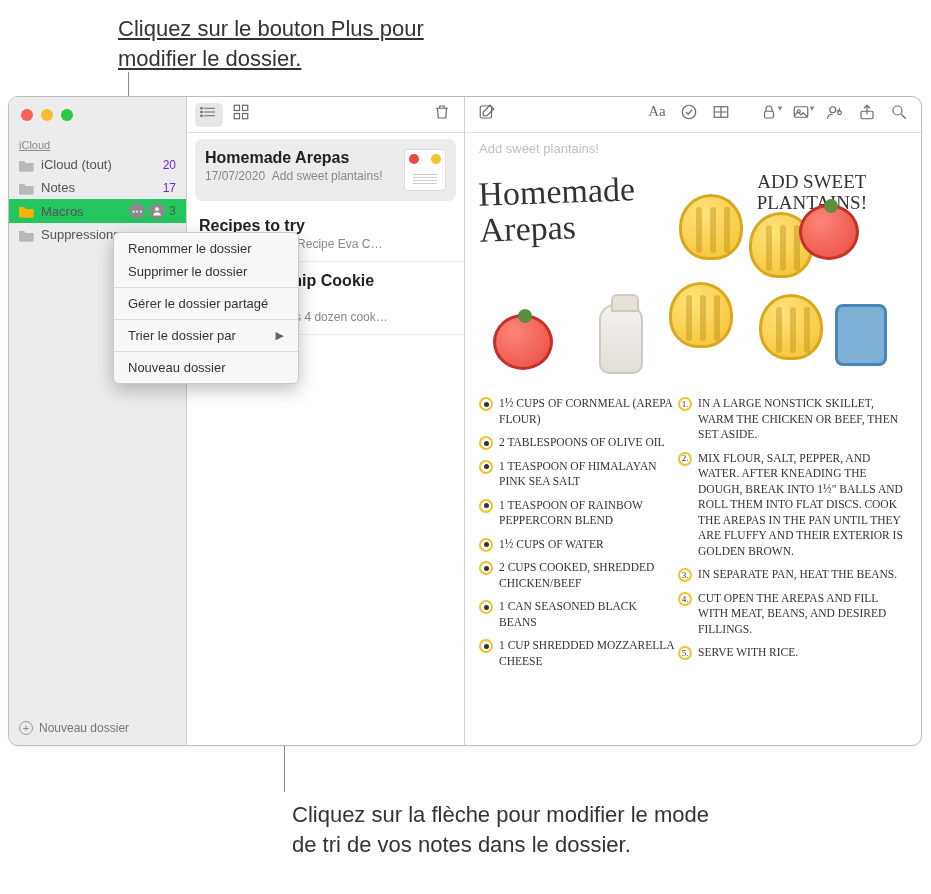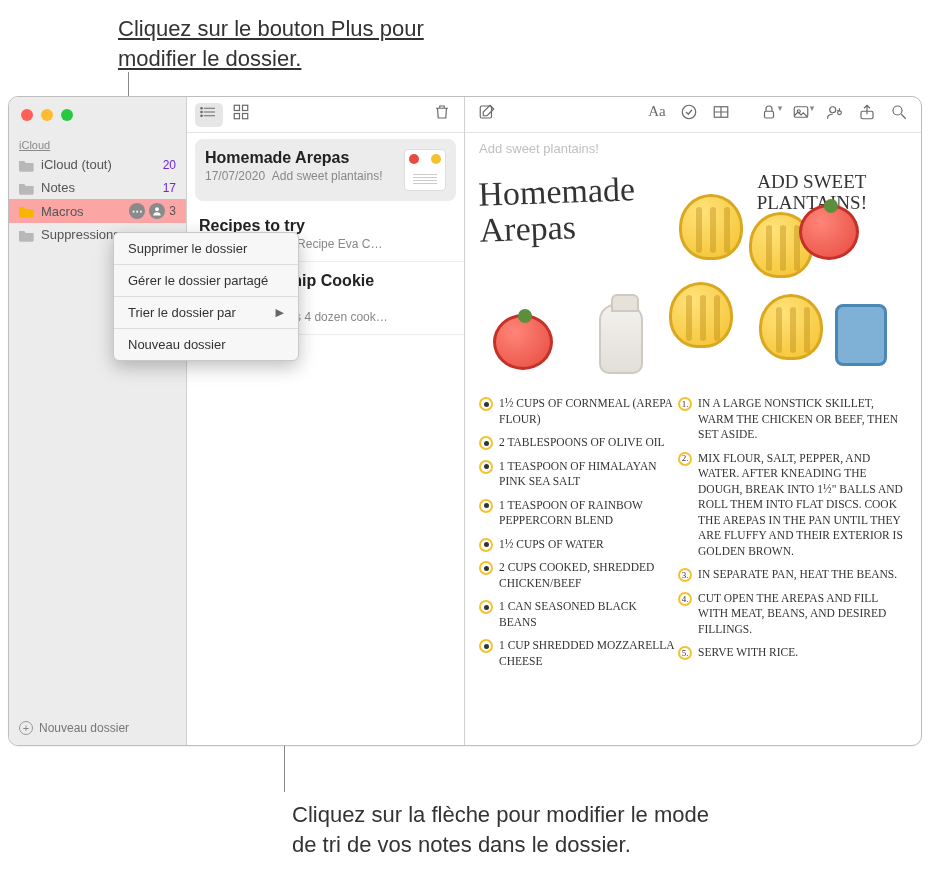--- a/index.html
+++ b/index.html
@@ -71,21 +71,21 @@
     color: #555;
     font-size: 13px;
     cursor: default;
   }
   .sb-item .count {
     margin-left: auto;
     color: #6d28d9;
     font-size: 12px;
   }
   .sb-item.selected {
-    background: #fca5a5;
+    background: #22c55e;
   }
   .sb-item.selected .folder-ic { fill: #f7b500; }
   .folder-ic { width: 16px; height: 14px; fill: #b8b8b8; flex-shrink:0; }
   .pill {
     display:inline-flex; align-items:center; justify-content:center;
     width:16px; height:16px; border-radius:50%;
     background:#8a8a8a; color:#fff; font-size:11px; font-weight:bold;
     flex-shrink:0;
   }
   .sidebar-footer {
@@ -492,20 +492,21 @@
             <li><span class="bullet">3.</span>In separate pan, heat the beans.</li>
             <li><span class="bullet">4.</span>Cut open the arepas and fill with meat, beans, and desired fillings.</li>
             <li><span class="bullet">5.</span>Serve with rice.</li>
           </ol>
       </div>
     </div>
   </div>
 </div>
 
 <div class="ctx-menu">
+  <div class="ctx-item">Renommer le dossier</div>
   <div class="ctx-item">Supprimer le dossier</div>
   <div class="ctx-sep"></div>
   <div class="ctx-item">Gérer le dossier partagé</div>
   <div class="ctx-sep"></div>
   <div class="ctx-item">
     <span>Trier le dossier par</span>
     <span class="chev">▶</span>
   </div>
   <div class="ctx-sep"></div>
   <div class="ctx-item">Nouveau dossier</div>

